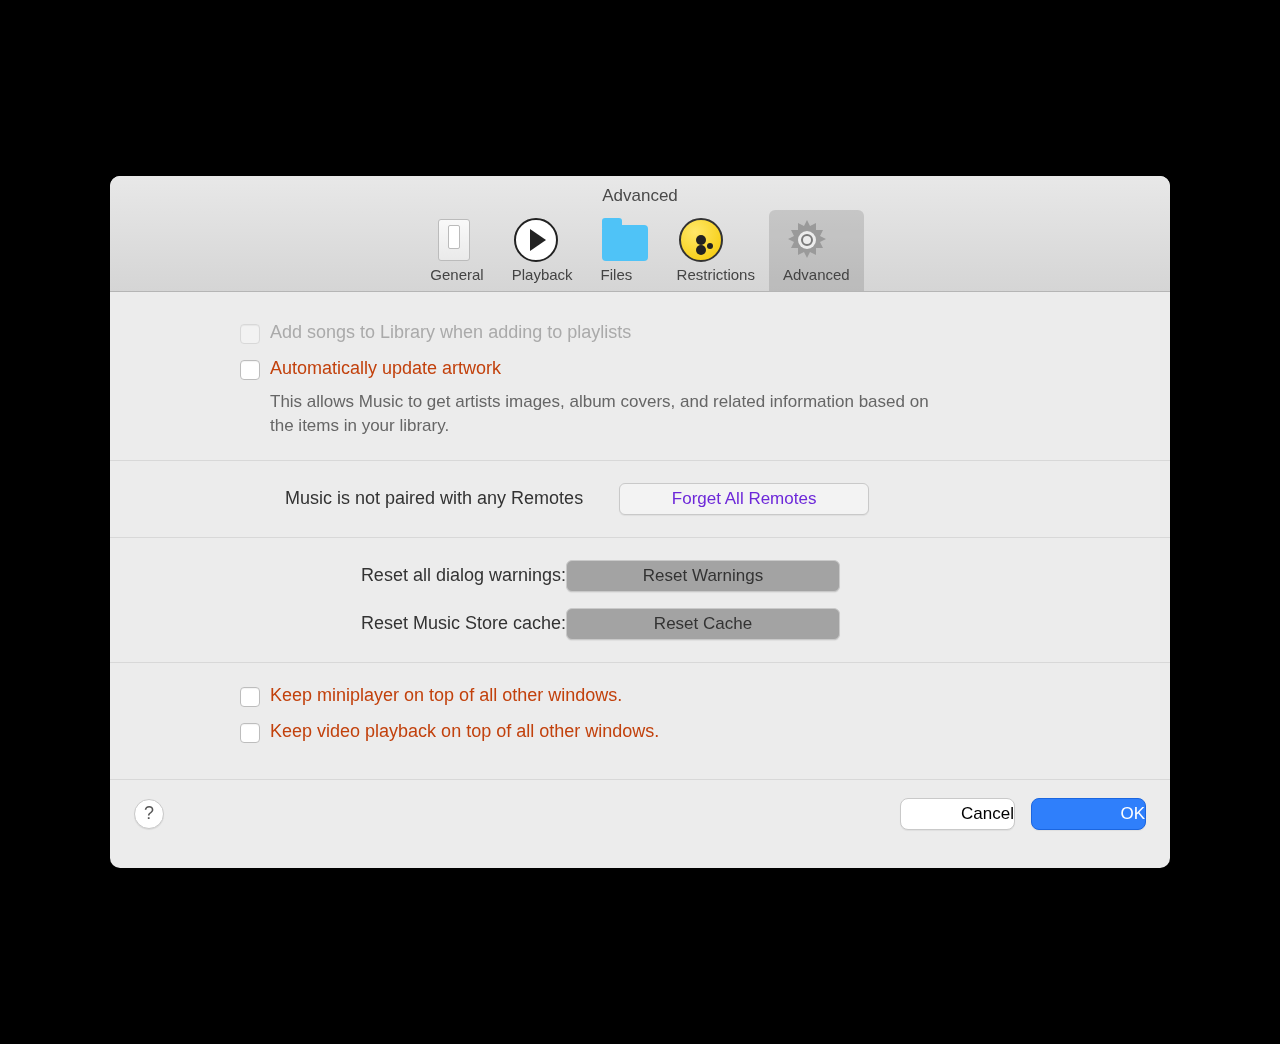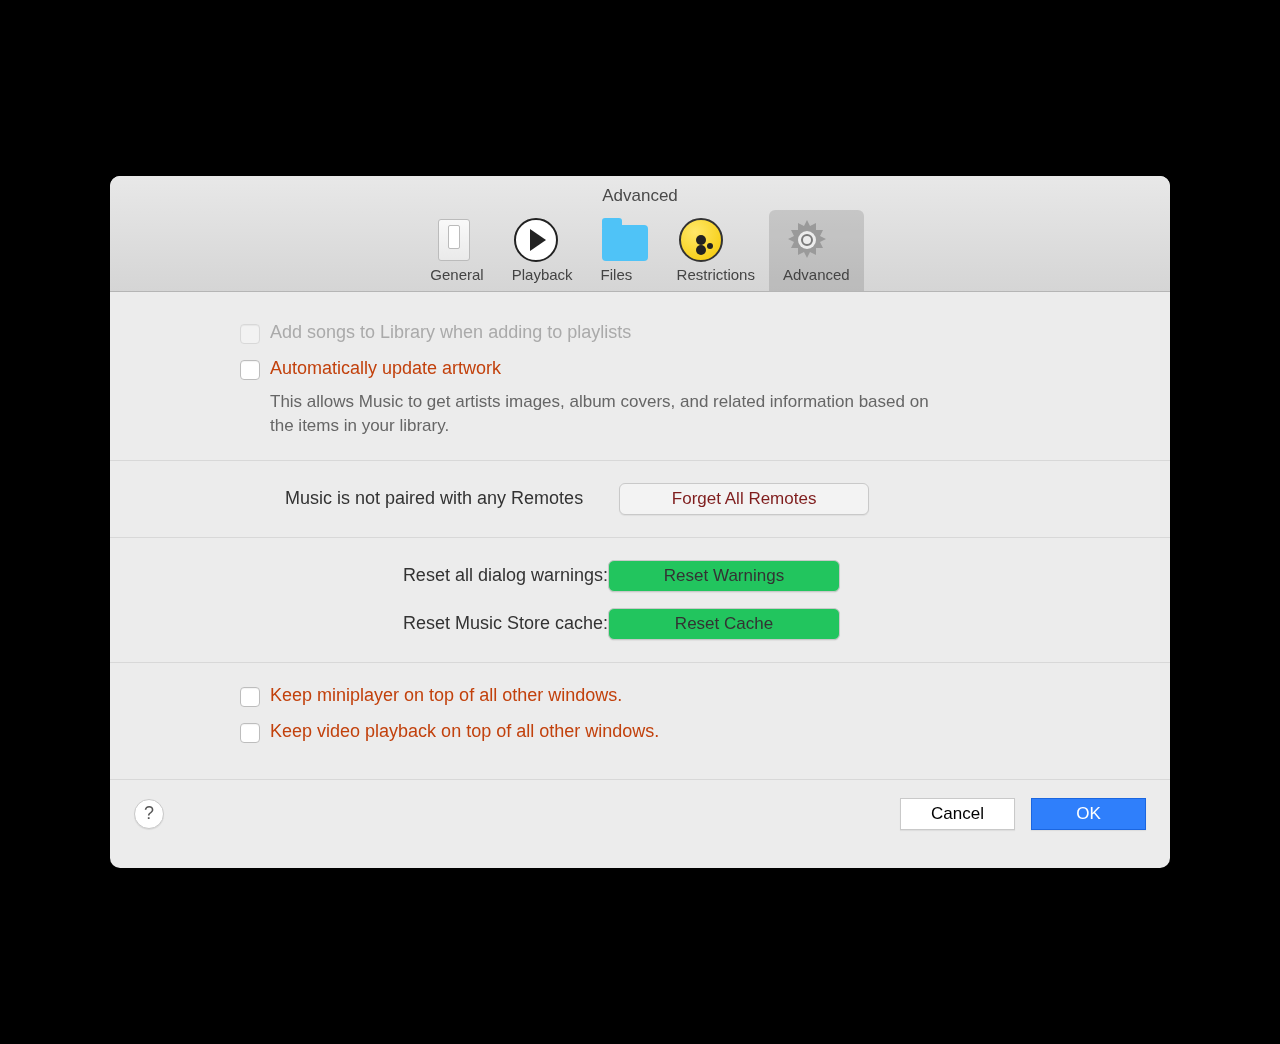--- a/index.html
+++ b/index.html
@@ -122,33 +122,33 @@
       align-items: center;
       justify-content: flex-end;
       padding-right: 300px;
       margin-bottom: 16px;
     }
     .aligned-label {
       font-size: 18px;
       color: #333;
     }
     .btn {
-      background: #22c55e;
+      background: #a3a3a3;
       border: 1px solid #c9c9c9;
       border-radius: 6px;
       font-size: 17px;
       color: #333;
       padding: 5px 0;
-      width: 232px;
+      width: 274px;
       text-align: center;
       cursor: pointer;
       box-shadow: 0 1px 1px rgba(0,0,0,0.06);
     }
     .btn.disabled {
-      color: #7f1d1d;
+      color: #6d28d9;
       background: #f3f3f3;
       cursor: default;
     }
     .footer {
       border-top: 1px solid #d8d8d8;
       padding: 18px 24px 22px 24px;
       display: flex;
       align-items: center;
     }
     .help {
@@ -163,24 +163,24 @@
       font-size: 18px;
       color: #555;
       cursor: pointer;
       box-shadow: 0 1px 1px rgba(0,0,0,0.08);
     }
     .footer-spacer { flex: 1; }
     .dlg-btn {
       font-size: 17px;
       padding: 5px 0;
       width: 115px;
-      border-radius: 0;
+      border-radius: 8px;
       border: 1px solid #c9c9c9;
       background: #fff;
-      text-align: center;
+      text-align: right;
       cursor: pointer;
       margin-left: 16px;
       box-shadow: 0 1px 1px rgba(0,0,0,0.06);
     }
     .dlg-btn.primary {
       background: linear-gradient(to bottom, #4ea1ff 0%, #1b0ff 100%);
       background: #2f7ffb;
       color: #fff;
       border: 1px solid #1b66e0;
     }

